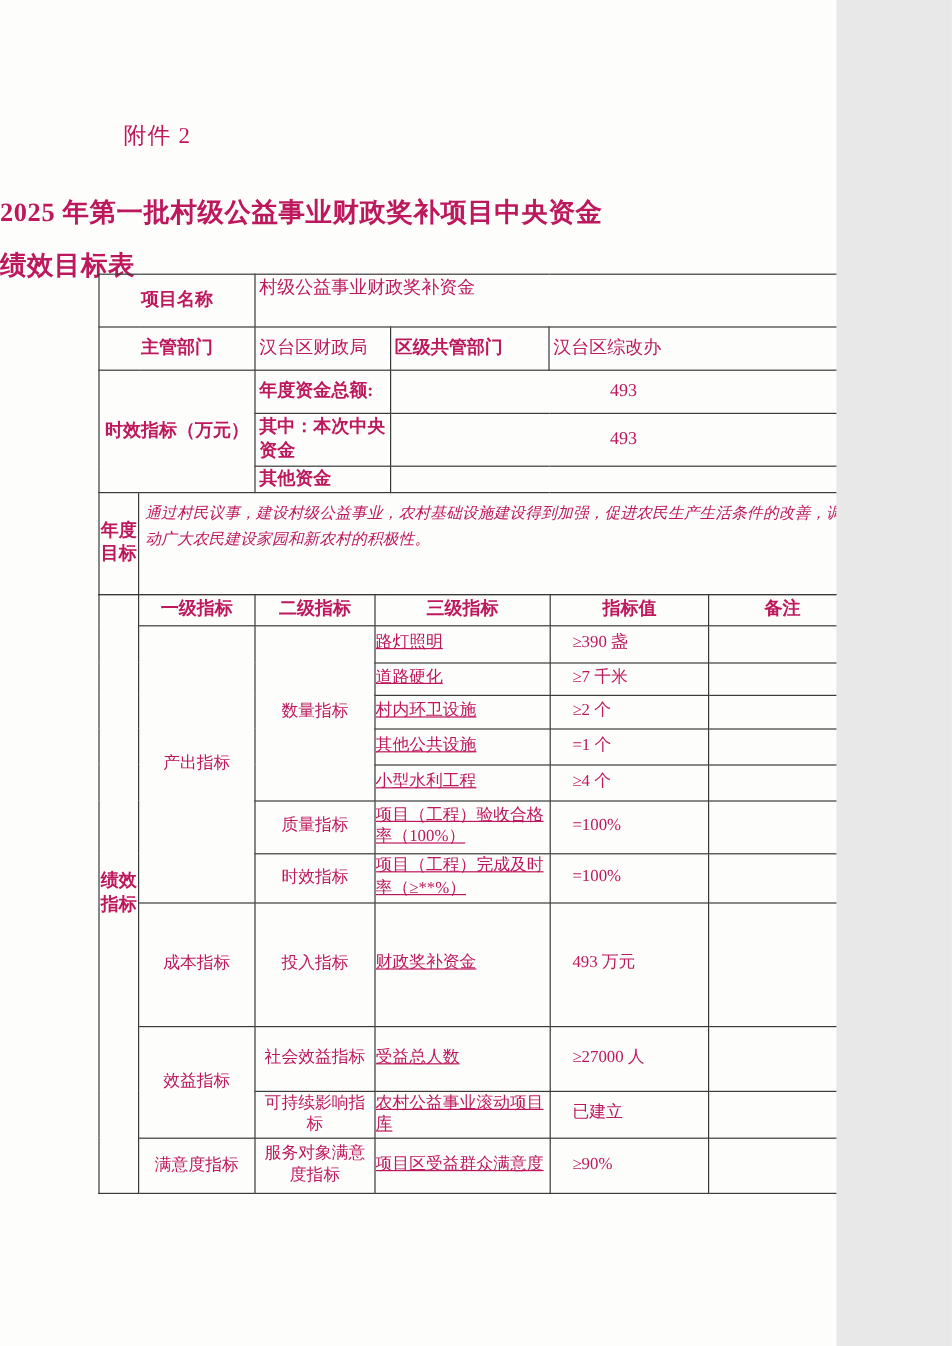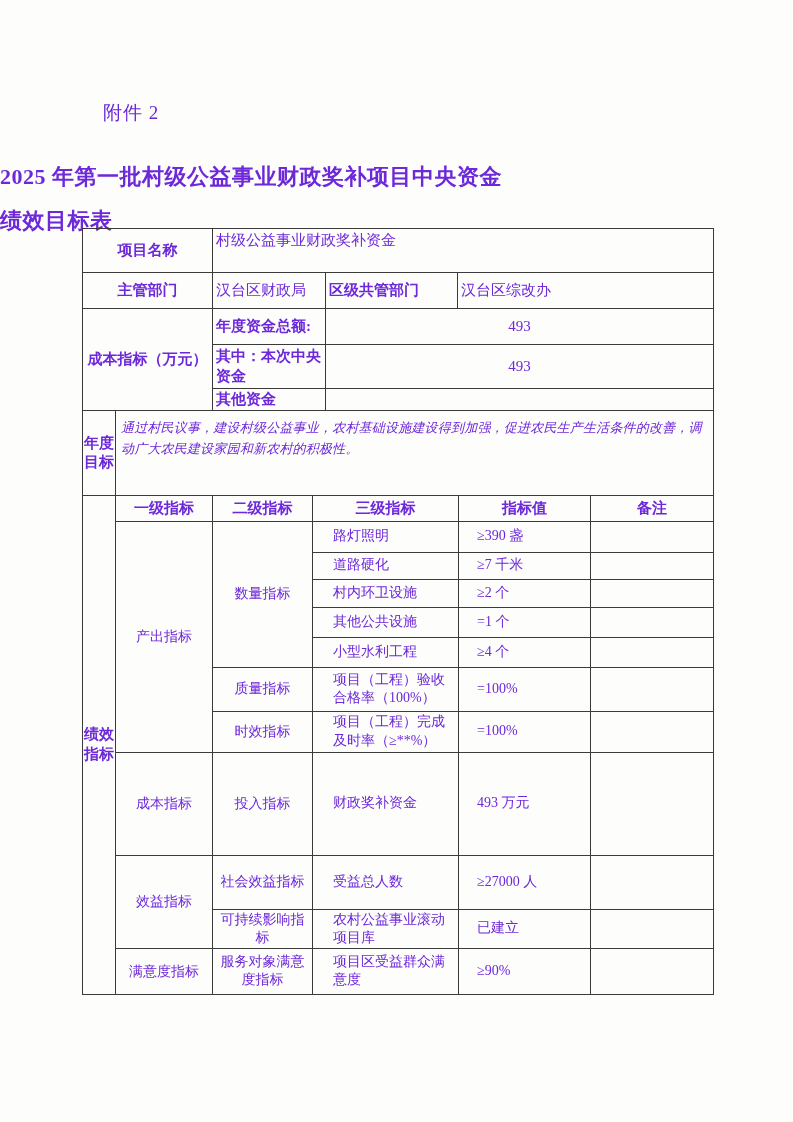--- a/index.html
+++ b/index.html
@@ -1,22 +1,22 @@
 <!DOCTYPE html>
 <html><head>
 <meta charset="utf-8">
 <style>
   * { margin:0; padding:0; box-sizing:border-box; }
   html,body { background:#e8e8e8; }
   .sheet {
     position:relative;
-    width:793px; height:1122px;
+    width:697px; height:1122px;
     background:#fdfdfc;
     font-family:"Liberation Serif","DejaVu Serif",serif;
-    color:#6d28d9;
+    color:#be185d;
     overflow:hidden;
   }
   .attachment {
     position:absolute; left:103px; top:100px;
     font-size:19px; letter-spacing:1px;
   }
   .doc-title {
     position:absolute; left:0; top:155px; width:793px;
     text-align:left; font-weight:700; font-size:22px;
     line-height:44px; letter-spacing:0.5px;
@@ -39,21 +39,21 @@
   .vtop { vertical-align:top; padding-top:2px; }
   .narrow { word-break:break-all; line-height:1.3; padding:1px 1px; }
   .goal-text {
     font-size:13px; line-height:21px;
     vertical-align:top; padding:6px 4px 2px 5px;
     letter-spacing:0.2px;
     font-style:italic;
   }
   .ind td { font-size:14px; }
   .ind .hdr td { font-size:15px; font-weight:700; text-align:center; }
-  .lvl3 { padding-left:20px; padding-right:5px; line-height:1.35; }
+  .lvl3 { padding-left:0; padding-right:5px; line-height:1.35;text-decoration:underline; }
   .val  { padding-left:18px; line-height:1.35;margin-top:27px; }
   .wrapcell { line-height:1.3; }
 </style>
 </head>
 <body>
 
 <div class="sheet">
 
   <div class="attachment">附件 2</div>
 
@@ -77,21 +77,21 @@
         <td colspan="2" class="b c">项目名称</td>
         <td colspan="3" class="l vtop">村级公益事业财政奖补资金</td>
       </tr>
       <tr style="height:36px">
         <td colspan="2" class="b c">主管部门</td>
         <td class="l">汉台区财政局</td>
         <td class="b l">区级共管部门</td>
         <td class="l">汉台区综改办</td>
       </tr>
       <tr style="height:36px">
-        <td colspan="2" rowspan="3" class="b c">成本指标（万元）</td>
+        <td colspan="2" rowspan="3" class="b c">时效指标（万元）</td>
         <td class="b l">年度资金总额:</td>
         <td colspan="2" class="c">493</td>
       </tr>
       <tr style="height:44px">
         <td class="b r wrapcell">其中：本次中央资金</td>
         <td colspan="2" class="c">493</td>
       </tr>
       <tr style="height:22px">
         <td class="b r">其他资金</td>
         <td colspan="2" class="c"></td>

